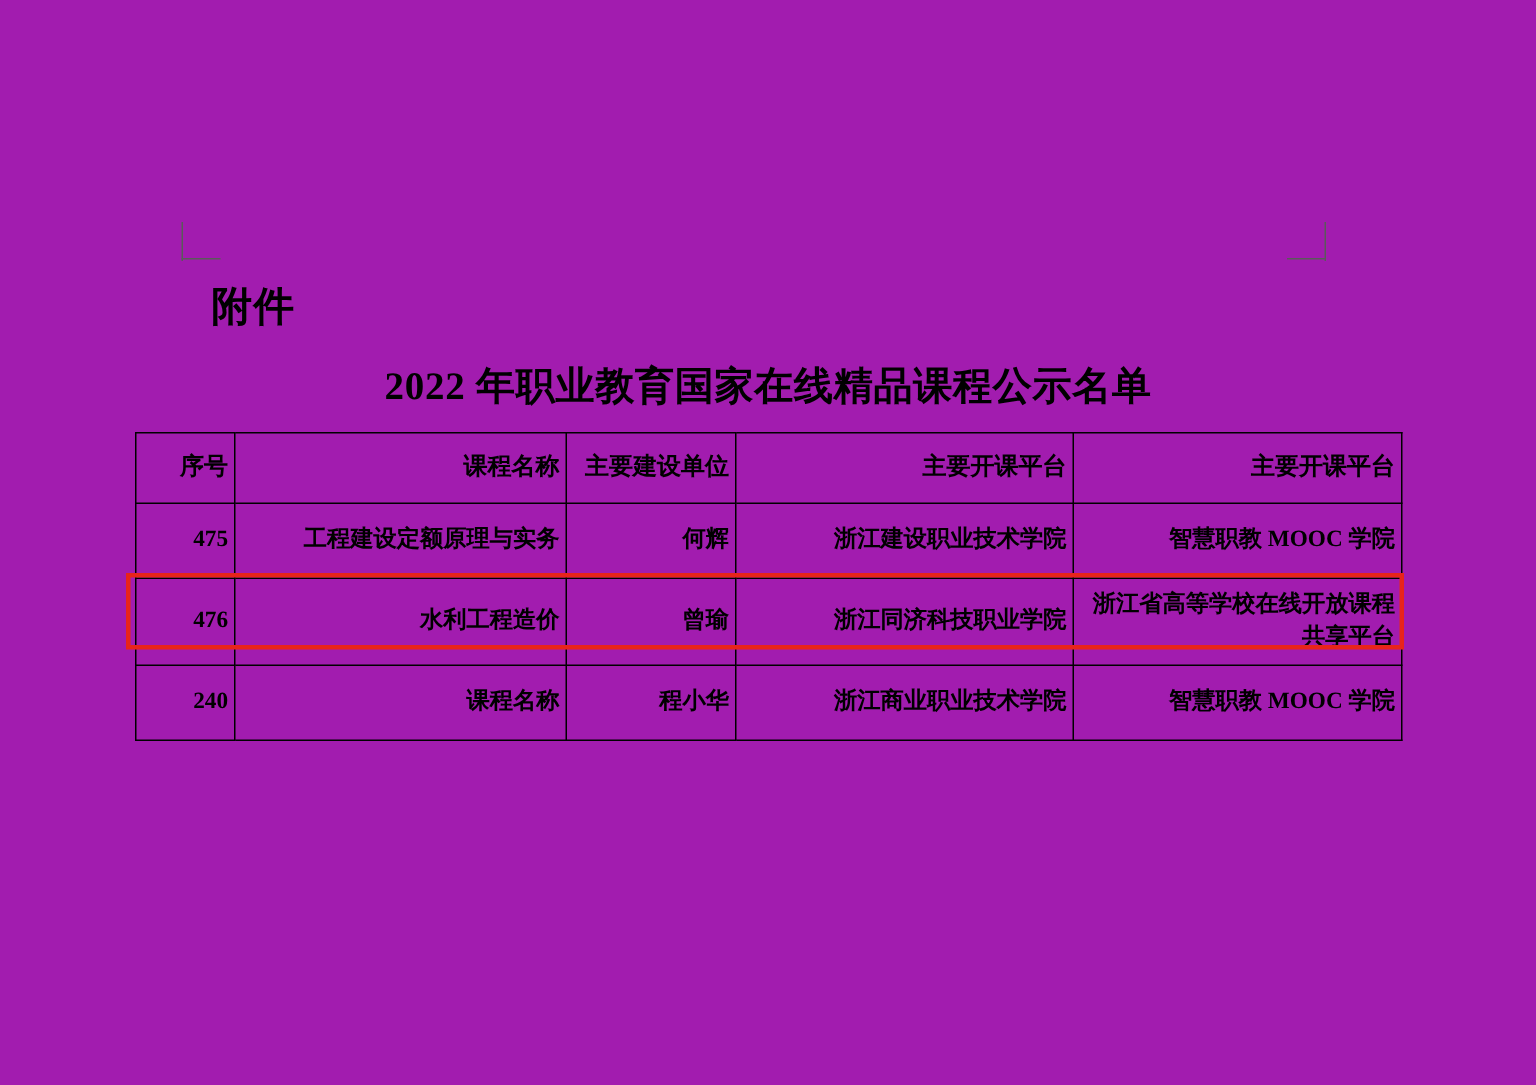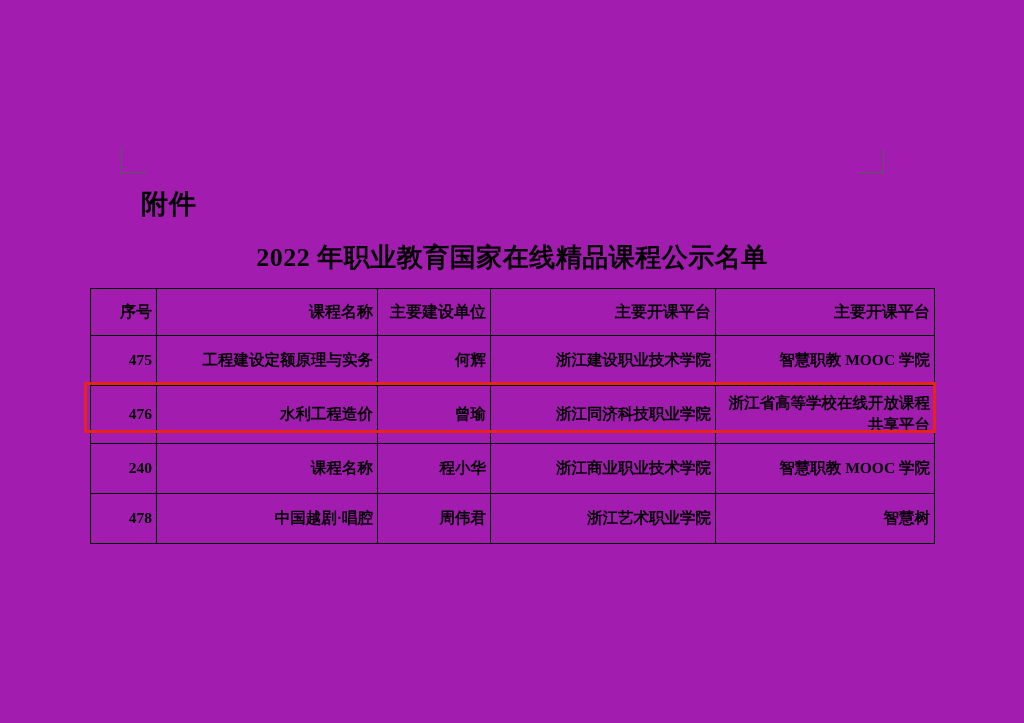--- a/index.html
+++ b/index.html
@@ -180,25 +180,18 @@
         <td>浙江同济科技职业学院</td>
         <td class="cell-two-line">浙江省高等学校在线开放课程共享平台</td>
       </tr>
       <tr>
         <td>240</td>
         <td>课程名称</td>
         <td>程小华</td>
         <td>浙江商业职业技术学院</td>
         <td>智慧职教 MOOC 学院</td>
       </tr>
-      <tr>
-        <td>478</td>
-        <td>中国越剧·唱腔</td>
-        <td>周伟君</td>
-        <td>浙江艺术职业学院</td>
-        <td>智慧树</td>
-      </tr>
     </tbody>
   </table>
 
   <div class="highlight-box" style="border-color: rgb(232, 36, 26);"></div>
 
 </div>
 
 </body></html>

